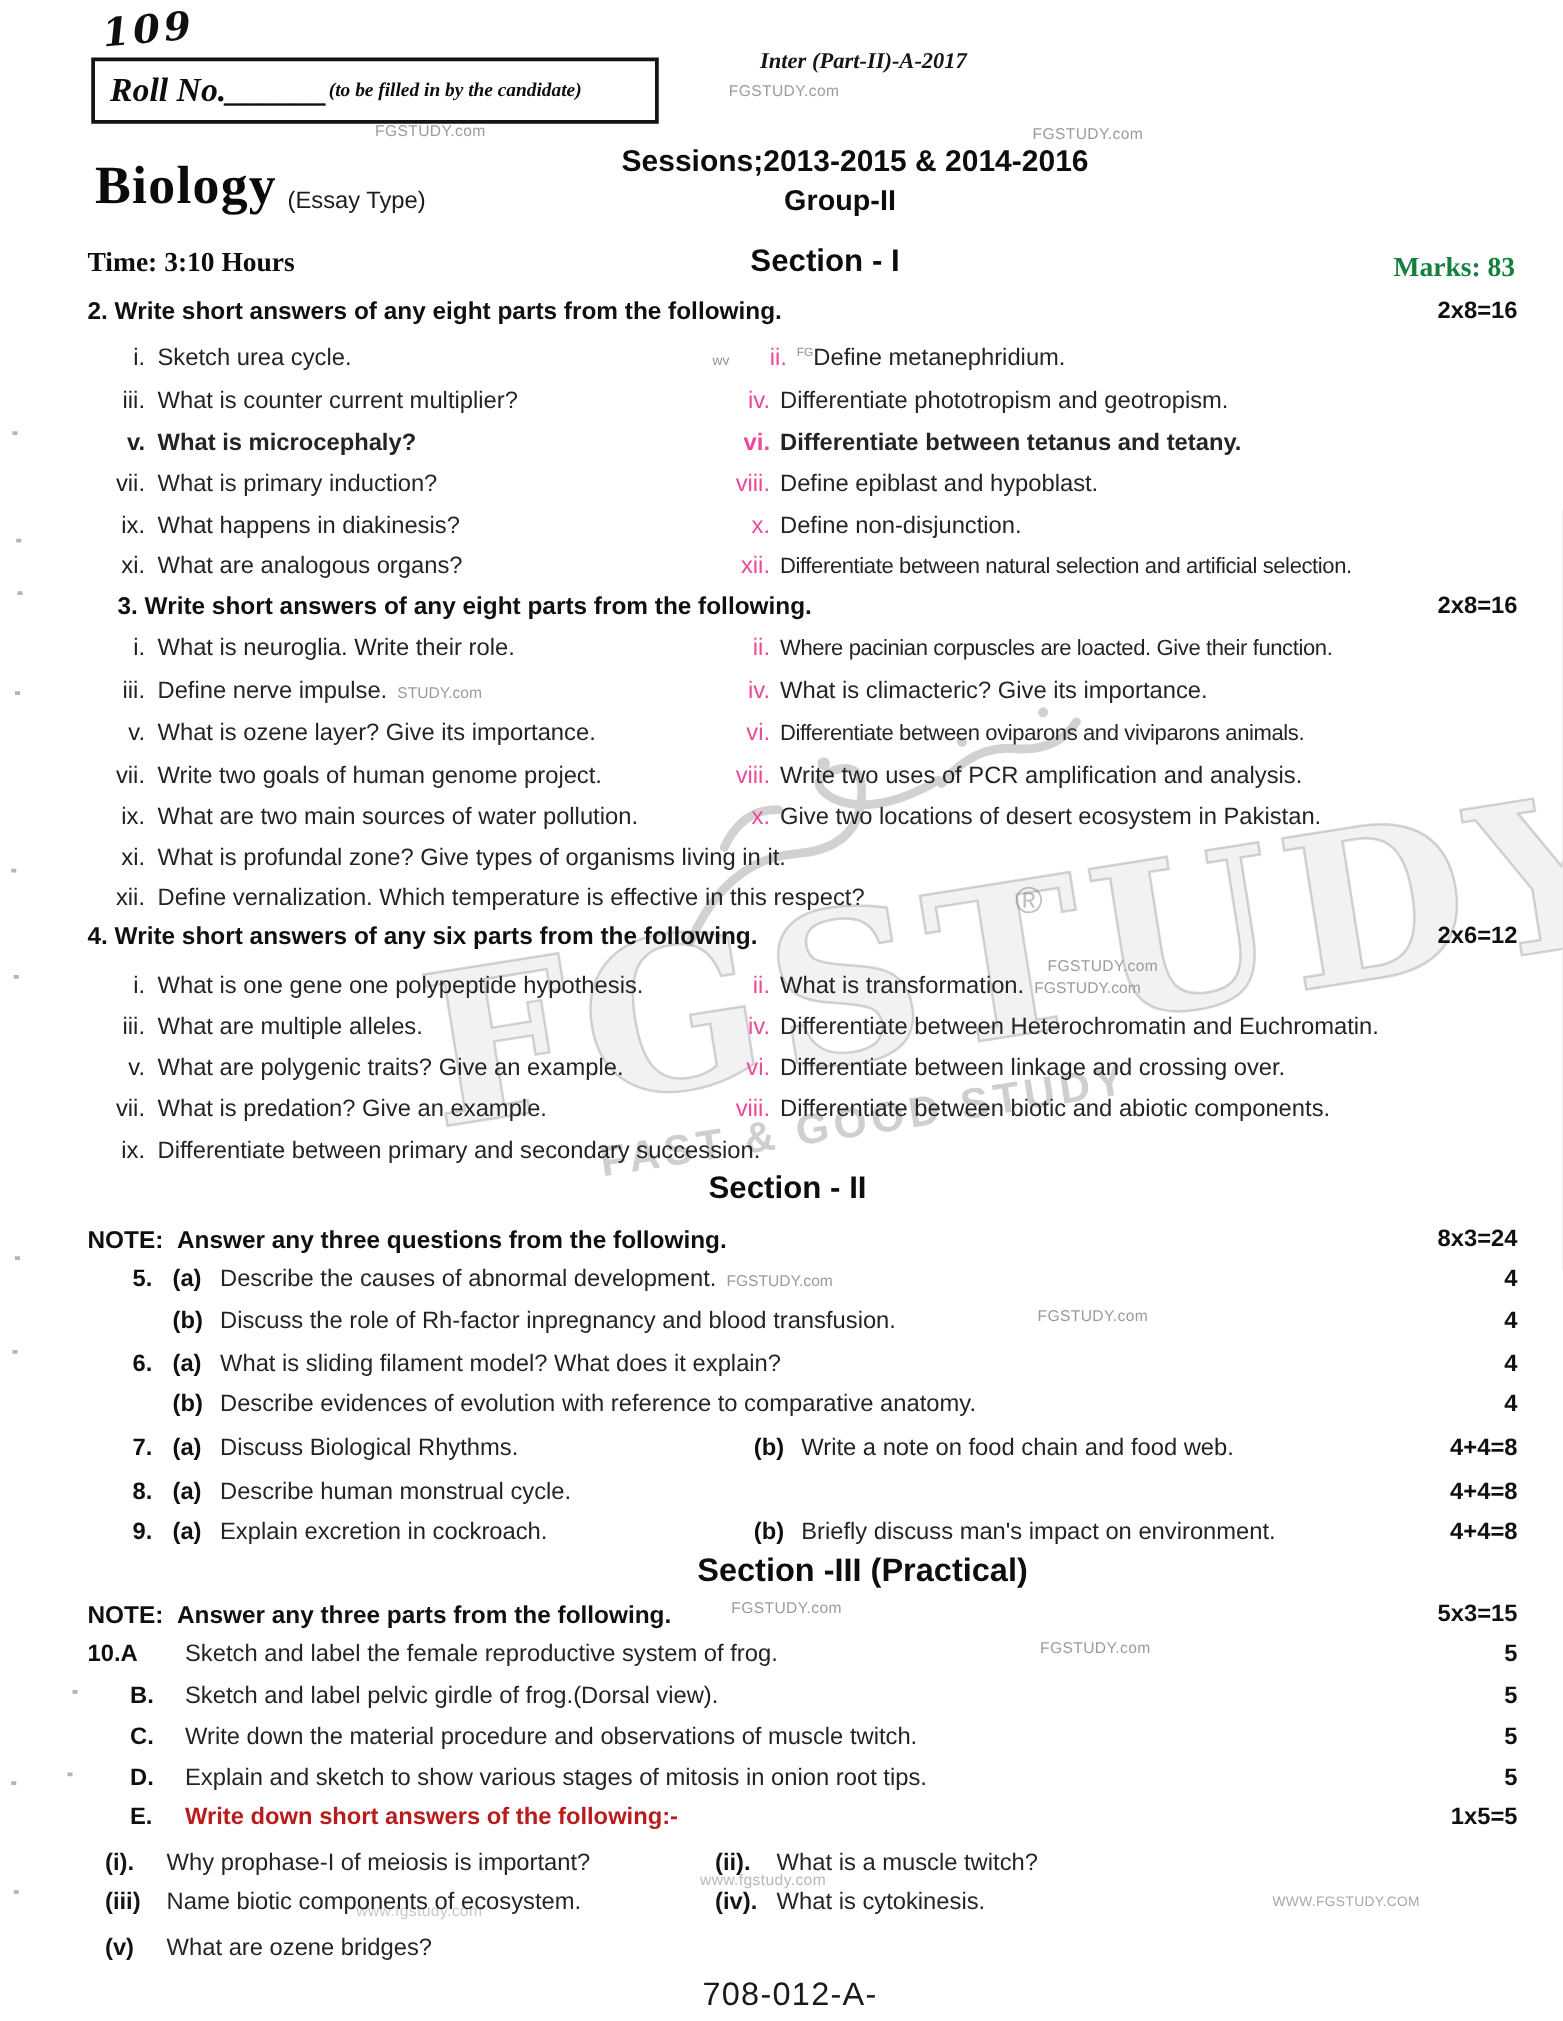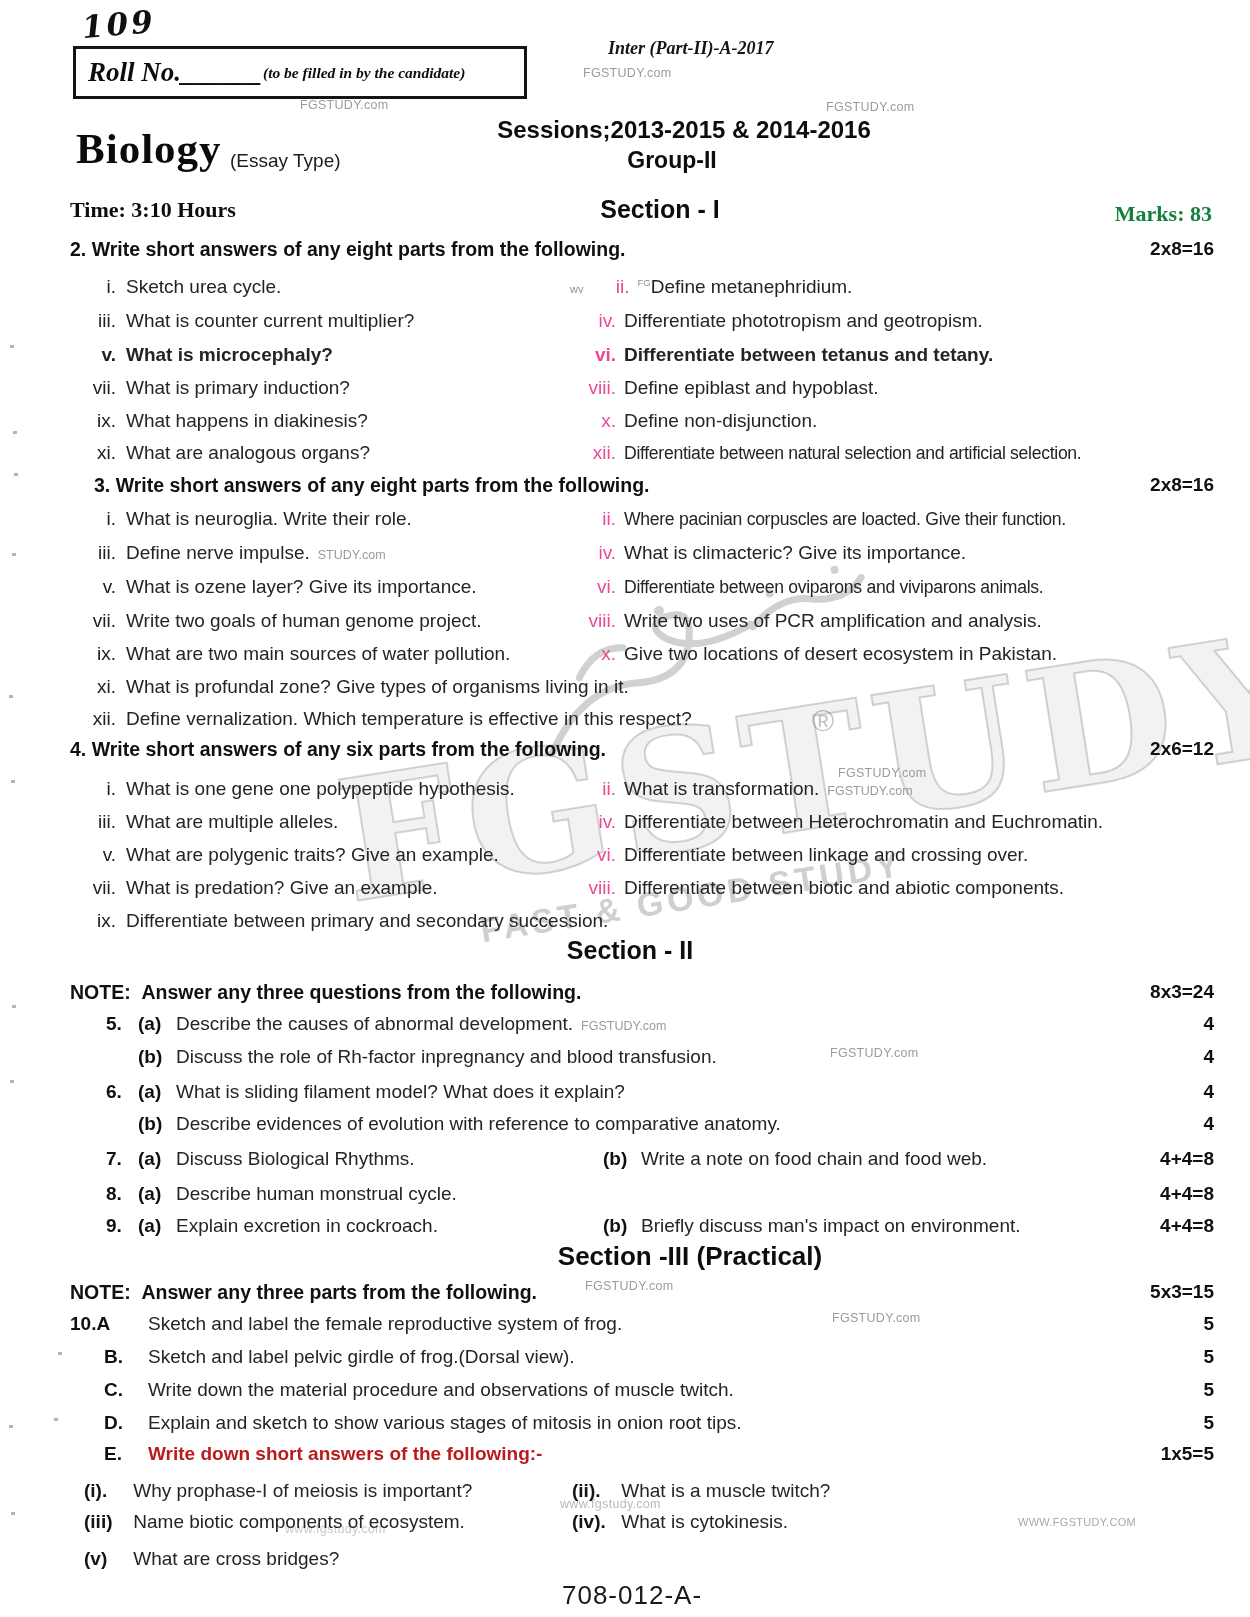--- a/index.html
+++ b/index.html
@@ -272,18 +272,18 @@
     </div>
     <div class="erow" style="top:1480px;">
       <span class="en">(i).</span> <span>Why prophase-I of meiosis is important?</span>
       <span class="ercol"><span class="en">(ii).</span> <span>What is a muscle twitch?</span></span>
     </div>
     <div class="erow" style="top:1511px;">
       <span class="en">(iii)</span> <span>Name biotic components of ecosystem.</span>
       <span class="ercol"><span class="en">(iv).</span> <span>What is cytokinesis.</span></span>
     </div>
     <div class="erow" style="top:1548px;">
-      <span class="en">(v)</span> <span>What are cross bridges?</span>
+      <span class="en">(v)</span> <span>What are ozene bridges?</span>
     </div>
 
     <div class="footer">708-012-A-</div>
   </div>
 </div>
 
 </body></html>

